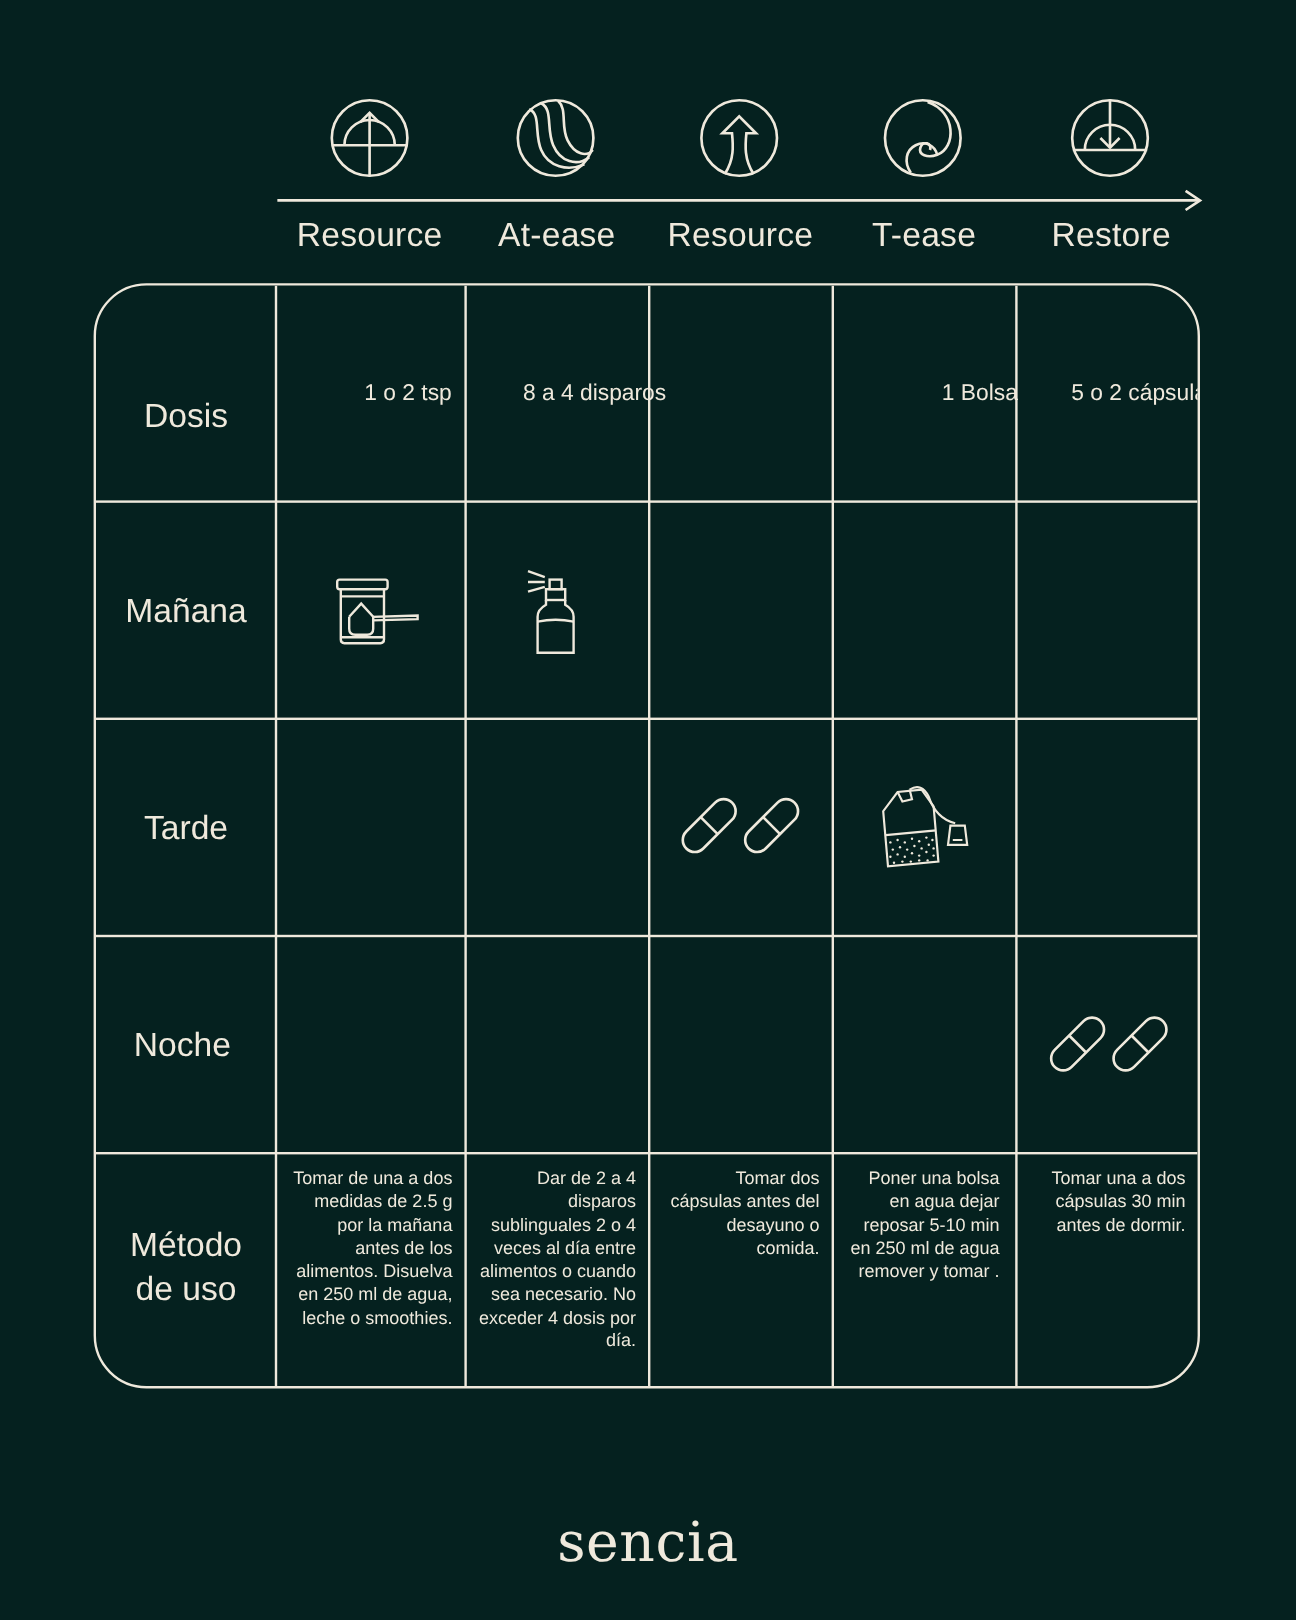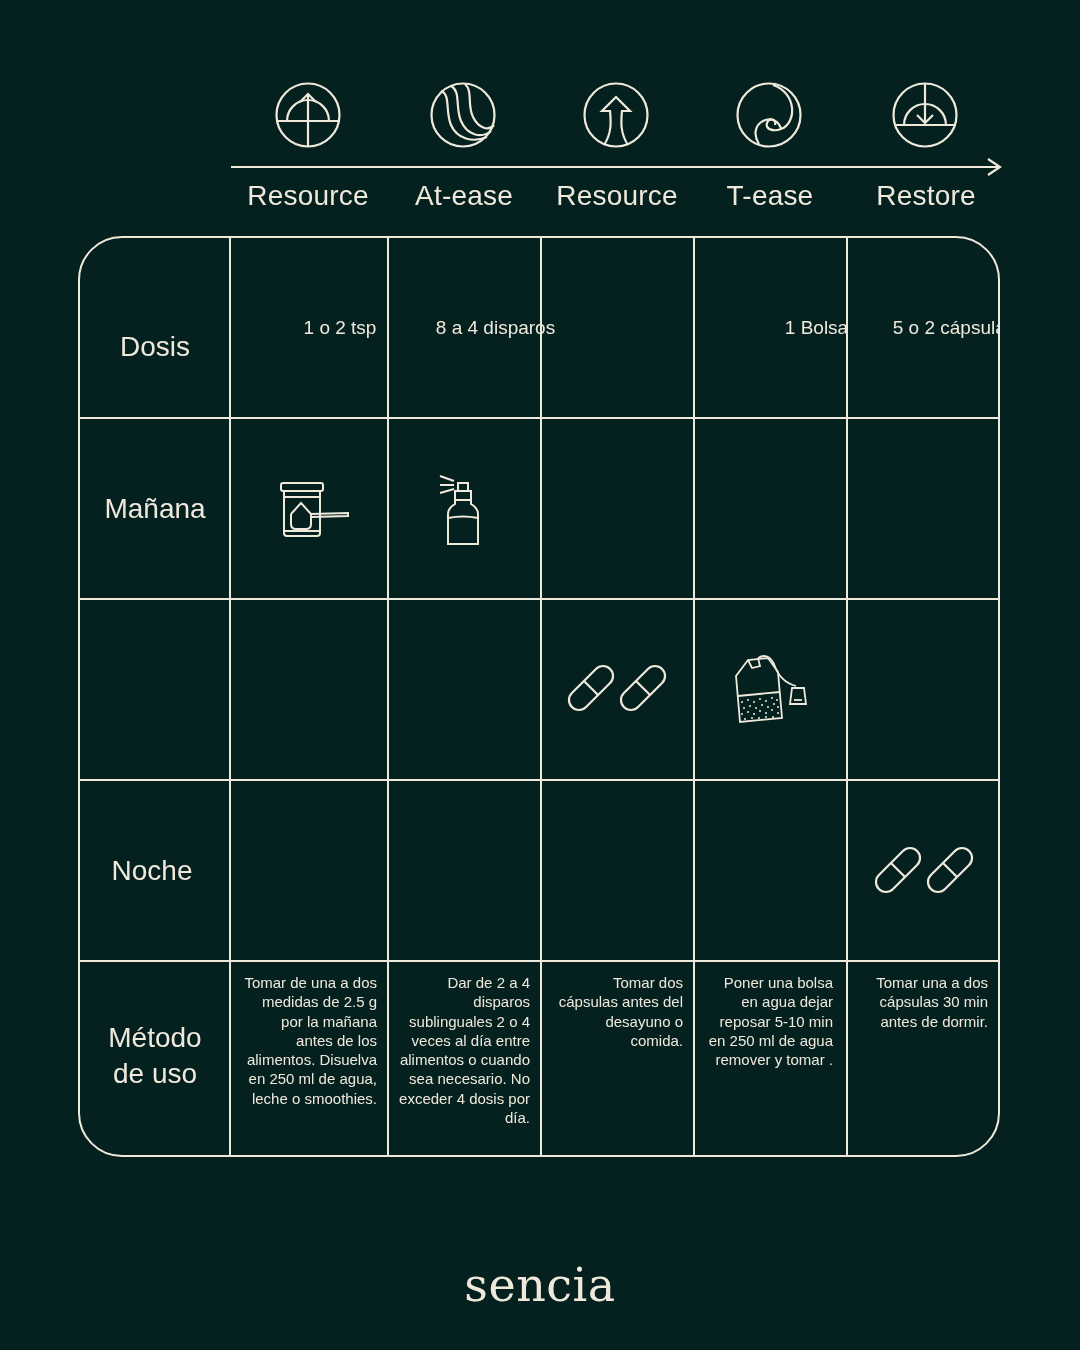--- a/index.html
+++ b/index.html
@@ -106,20 +106,23 @@
   <div class="hline" style="top:179px;"></div>
   <div class="hline" style="top:360px;"></div>
   <div class="hline" style="top:541px;"></div>
   <div class="hline" style="top:722px;"></div>
 
   <div class="row-label" style="top:0; height:217px;">
       <span>Dosis</span>
     </div>
   <div class="row-label" style="top:181px; height:179px;">
       <span>Mañana</span>
+    </div>
+  <div class="row-label" style="top:362px; height:179px;">
+      <span>Tarde</span>
     </div>
   <div class="row-label" style="top:543px; height:179px; left:-3px;">
       <span>Noche</span>
     </div>
   <div class="row-label" style="top:724px; height:120px; flex-direction:column; margin-top:34px;">
     <span>Método</span>
     <span>de uso</span>
   </div>
 
   <div class="dose" style="left:151px; width:156px; top:0; height:179px;">1 o 2 tsp</div>

